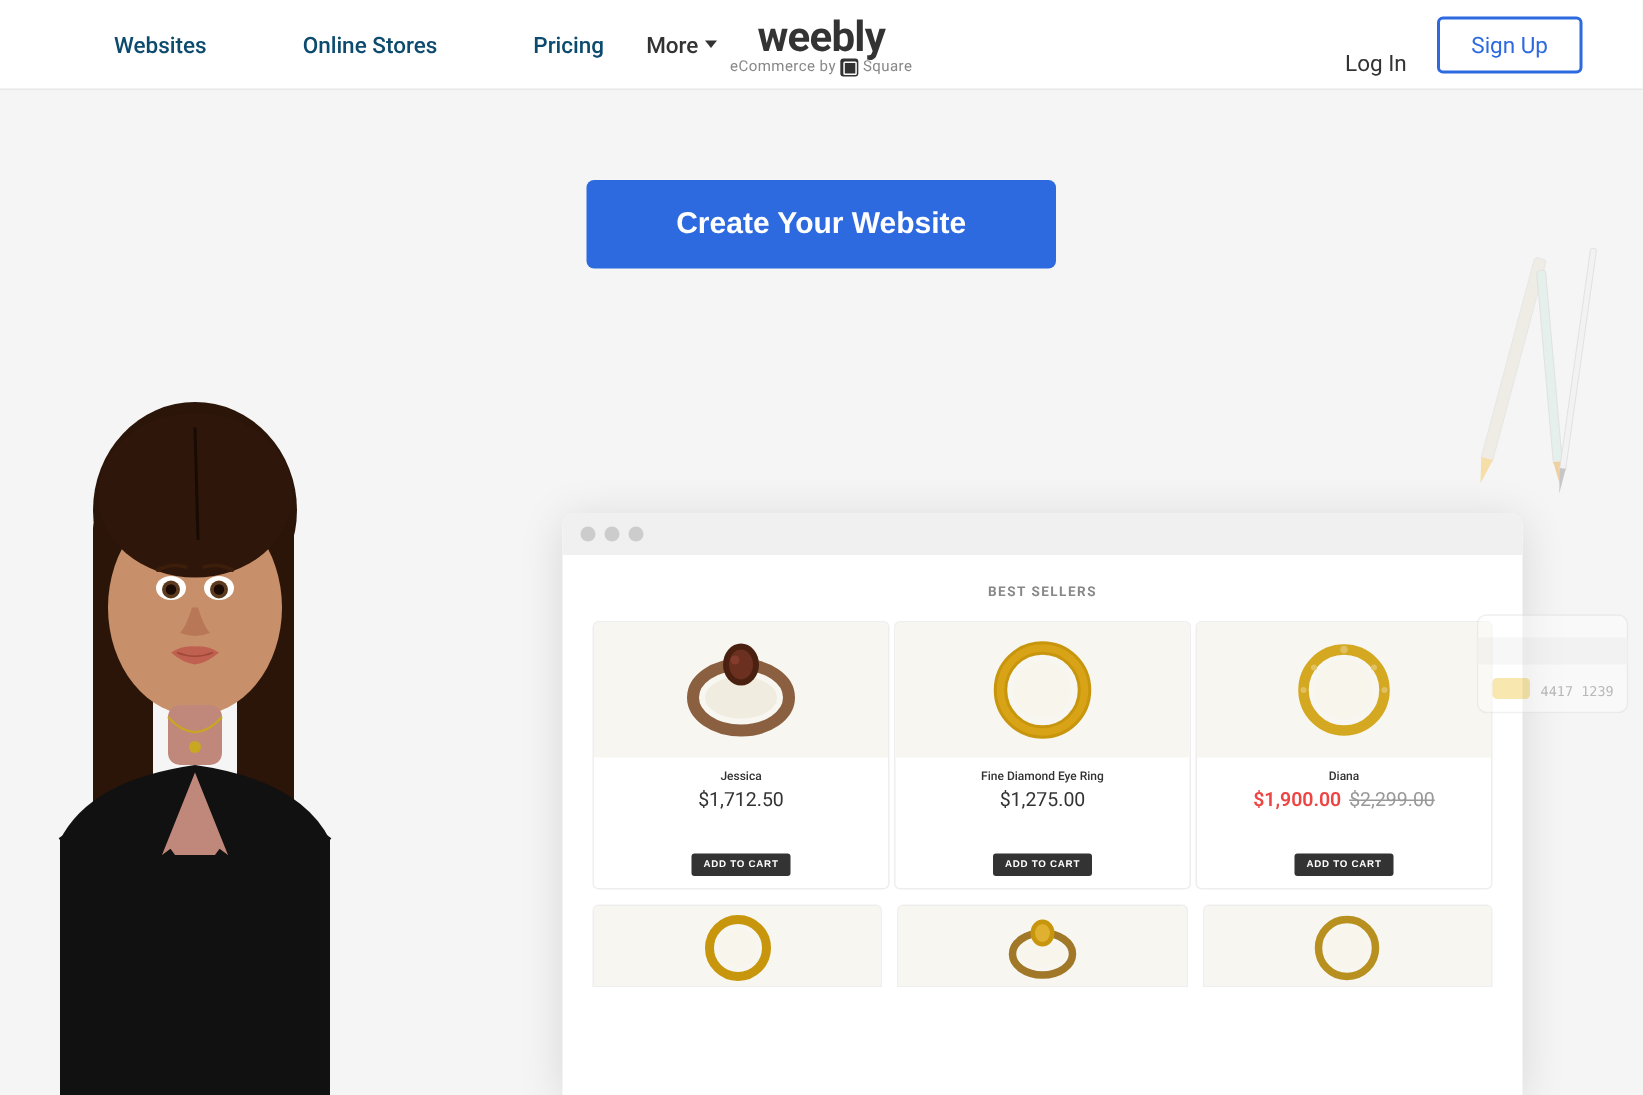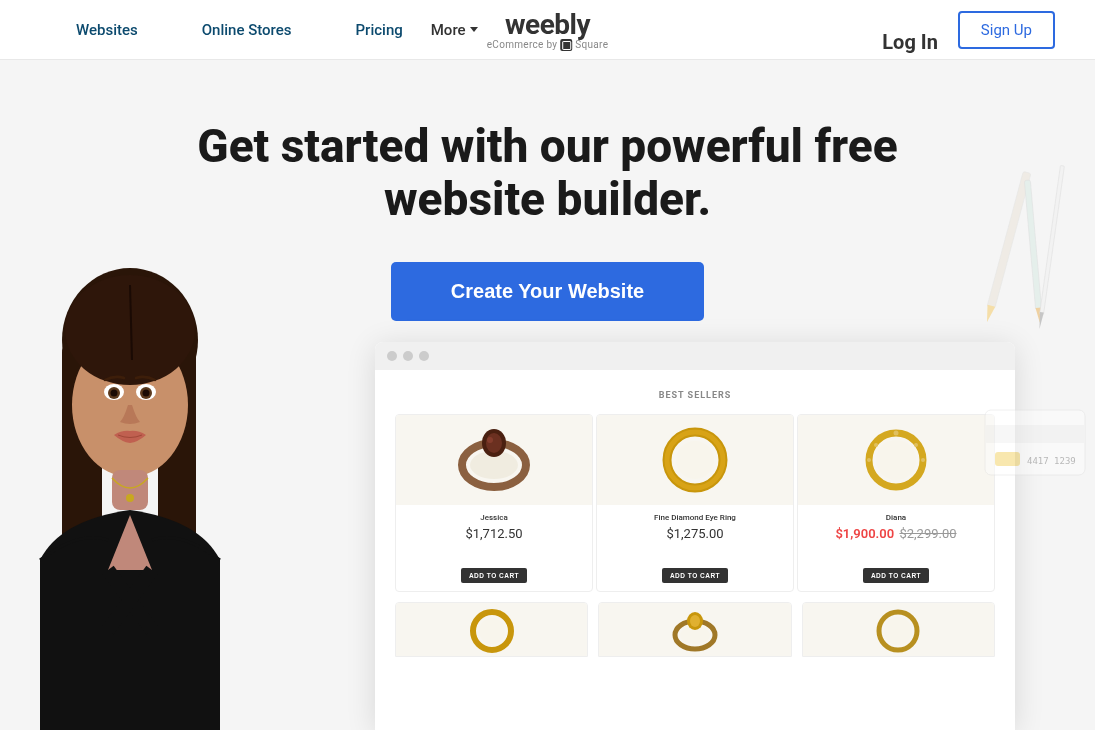--- a/index.html
+++ b/index.html
@@ -91,22 +91,22 @@
       border-radius: 1px;
     }
     .nav-right {
       display: flex;
       align-items: center;
       gap: 20px;
     }
     .btn-login {
       text-decoration: none;
       color: #333;
-      font-size: 20px;
-      font-weight: 700;
+      font-size: 15px;
+      font-weight: 400;
       margin-top: 24px;
     }
     .btn-signup {
       border: 2px solid #2d6ae0;
       color: #2d6ae0;
       background: transparent;
       padding: 8px 21px;
       border-radius: 4px;
       font-size: 15px;
       font-weight: 400;
@@ -354,21 +354,20 @@
     </div>
   </div>
 
   <div class="nav-right">
     <a class="btn-login">Log In</a>
     <a class="btn-signup">Sign Up</a>
   </div>
 </header>
 
 <section class="hero">
-  <h1 class="hero-title">Get started with our powerful free website builder.</h1>
   <button class="btn-create">Create Your Website</button>
 
   
   <div class="hero-person">
     <svg width="260" height="480" viewBox="0 0 260 480" xmlns="http://www.w3.org/2000/svg">
 
       <ellipse cx="130" cy="90" rx="68" ry="72" fill="#2a1508"></ellipse>
 
       <rect x="62" y="90" width="40" height="260" rx="12" fill="#2a1508"></rect>
       <rect x="158" y="90" width="38" height="240" rx="12" fill="#2a1508"></rect>

